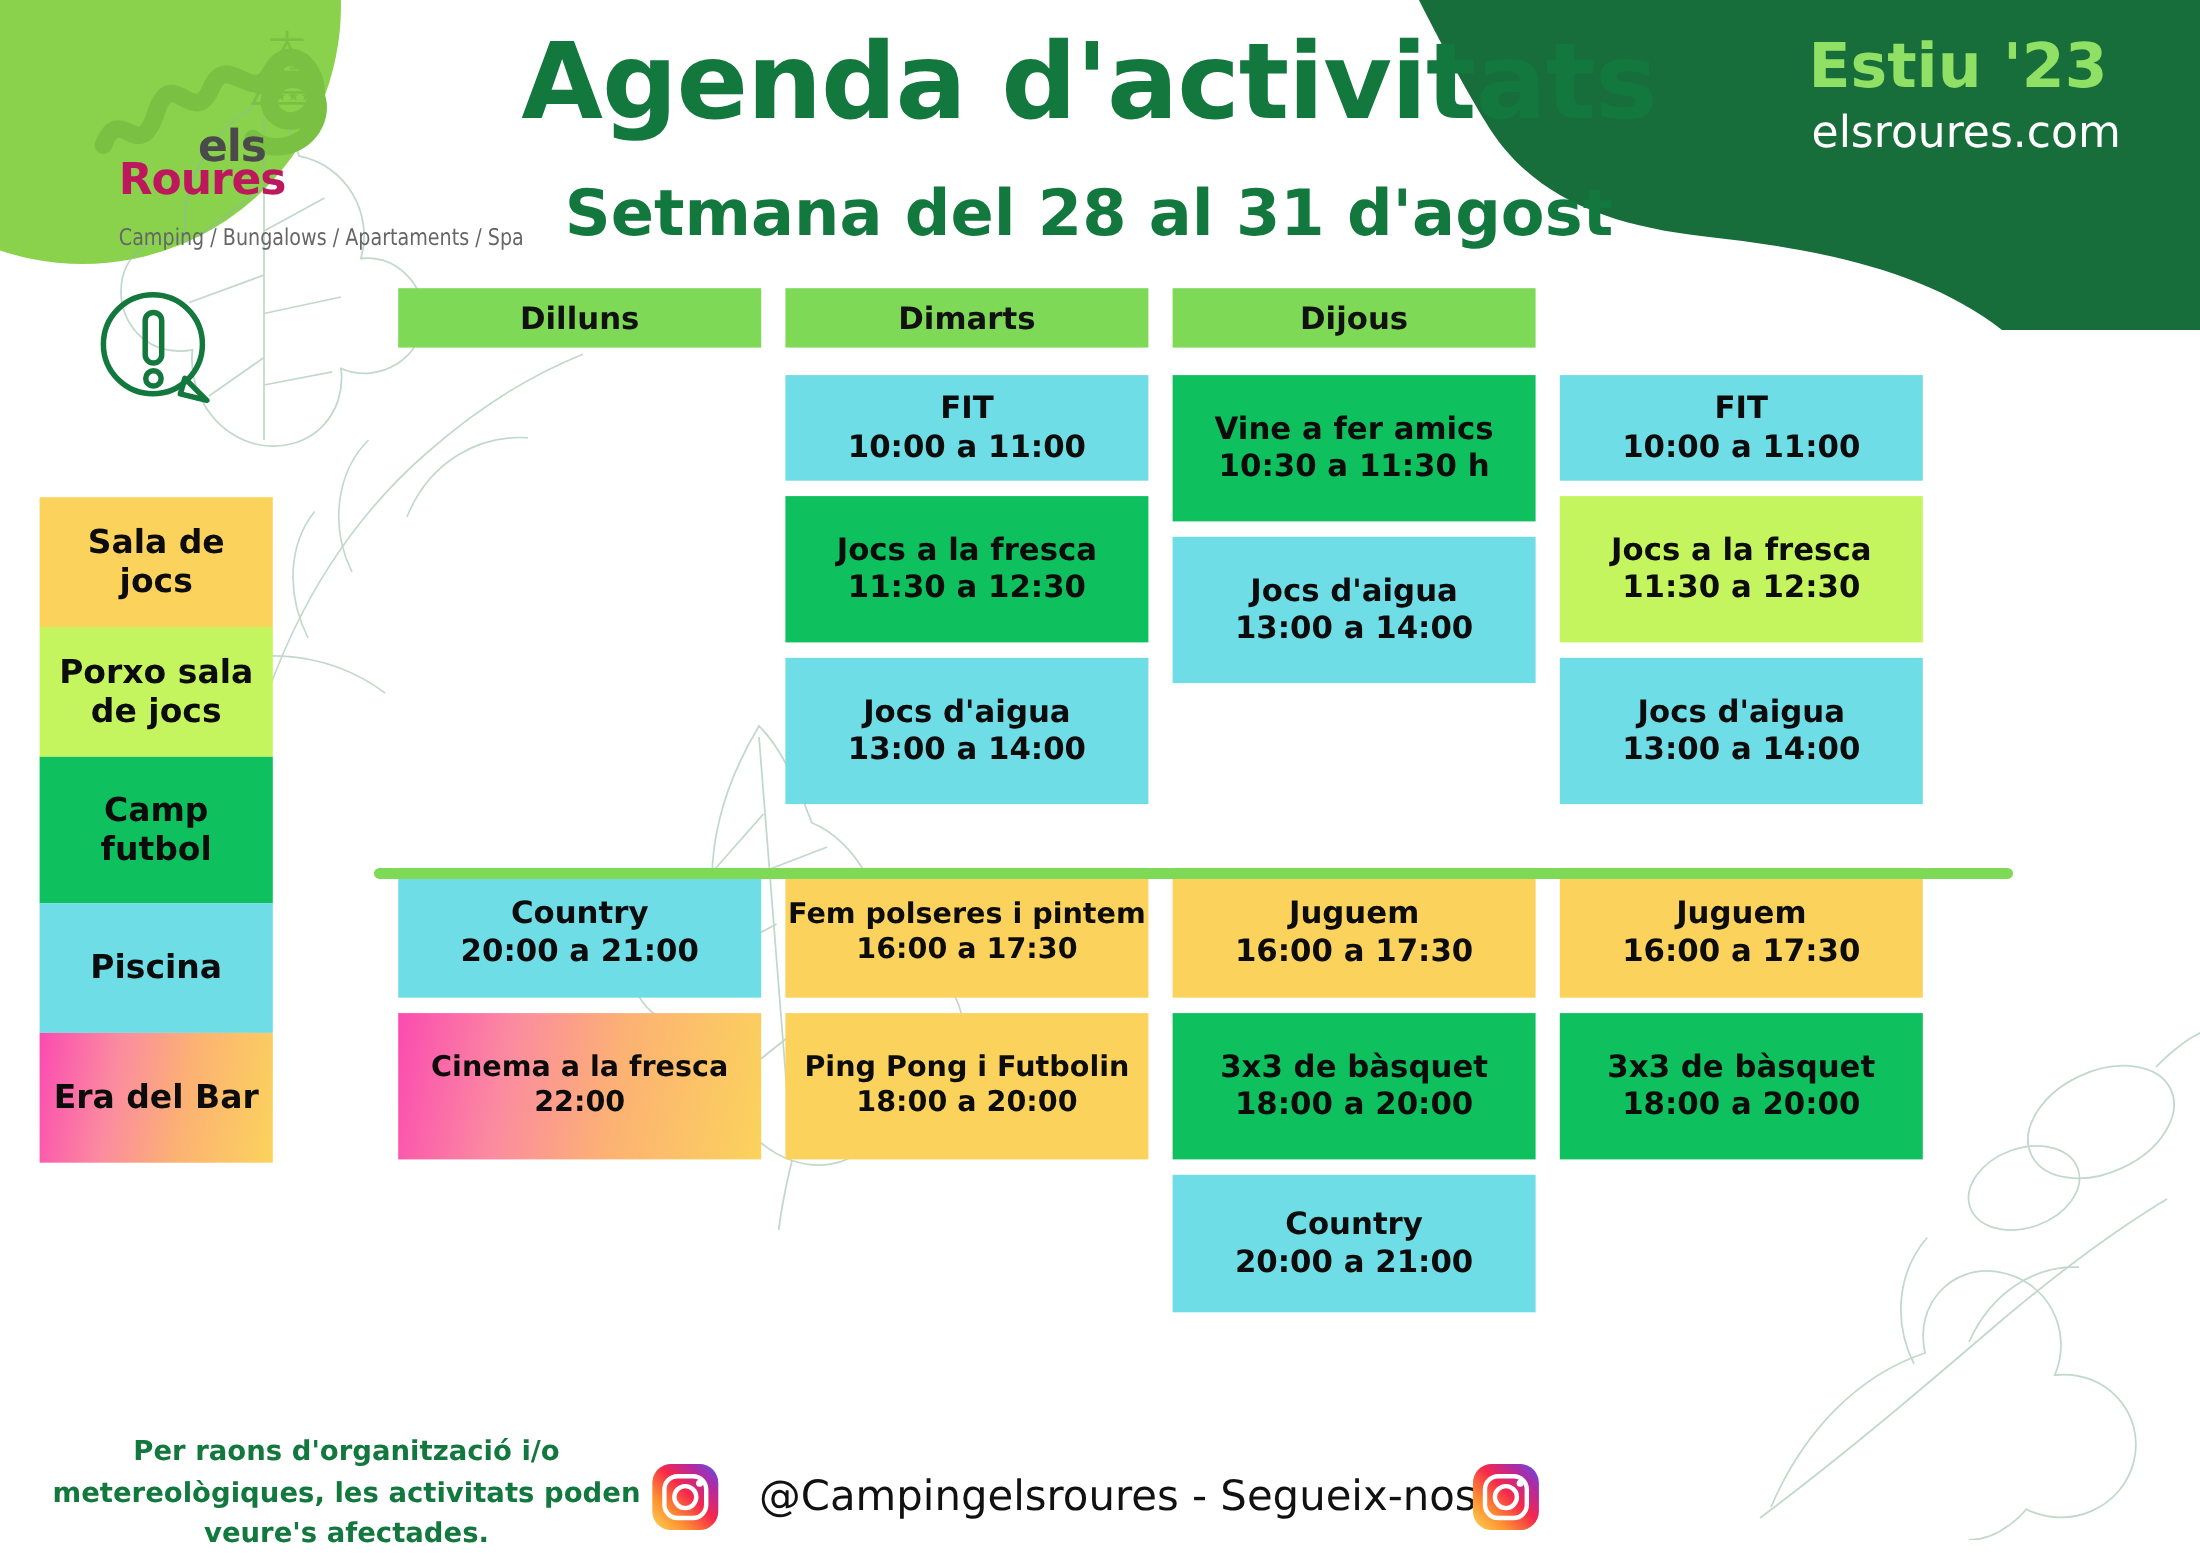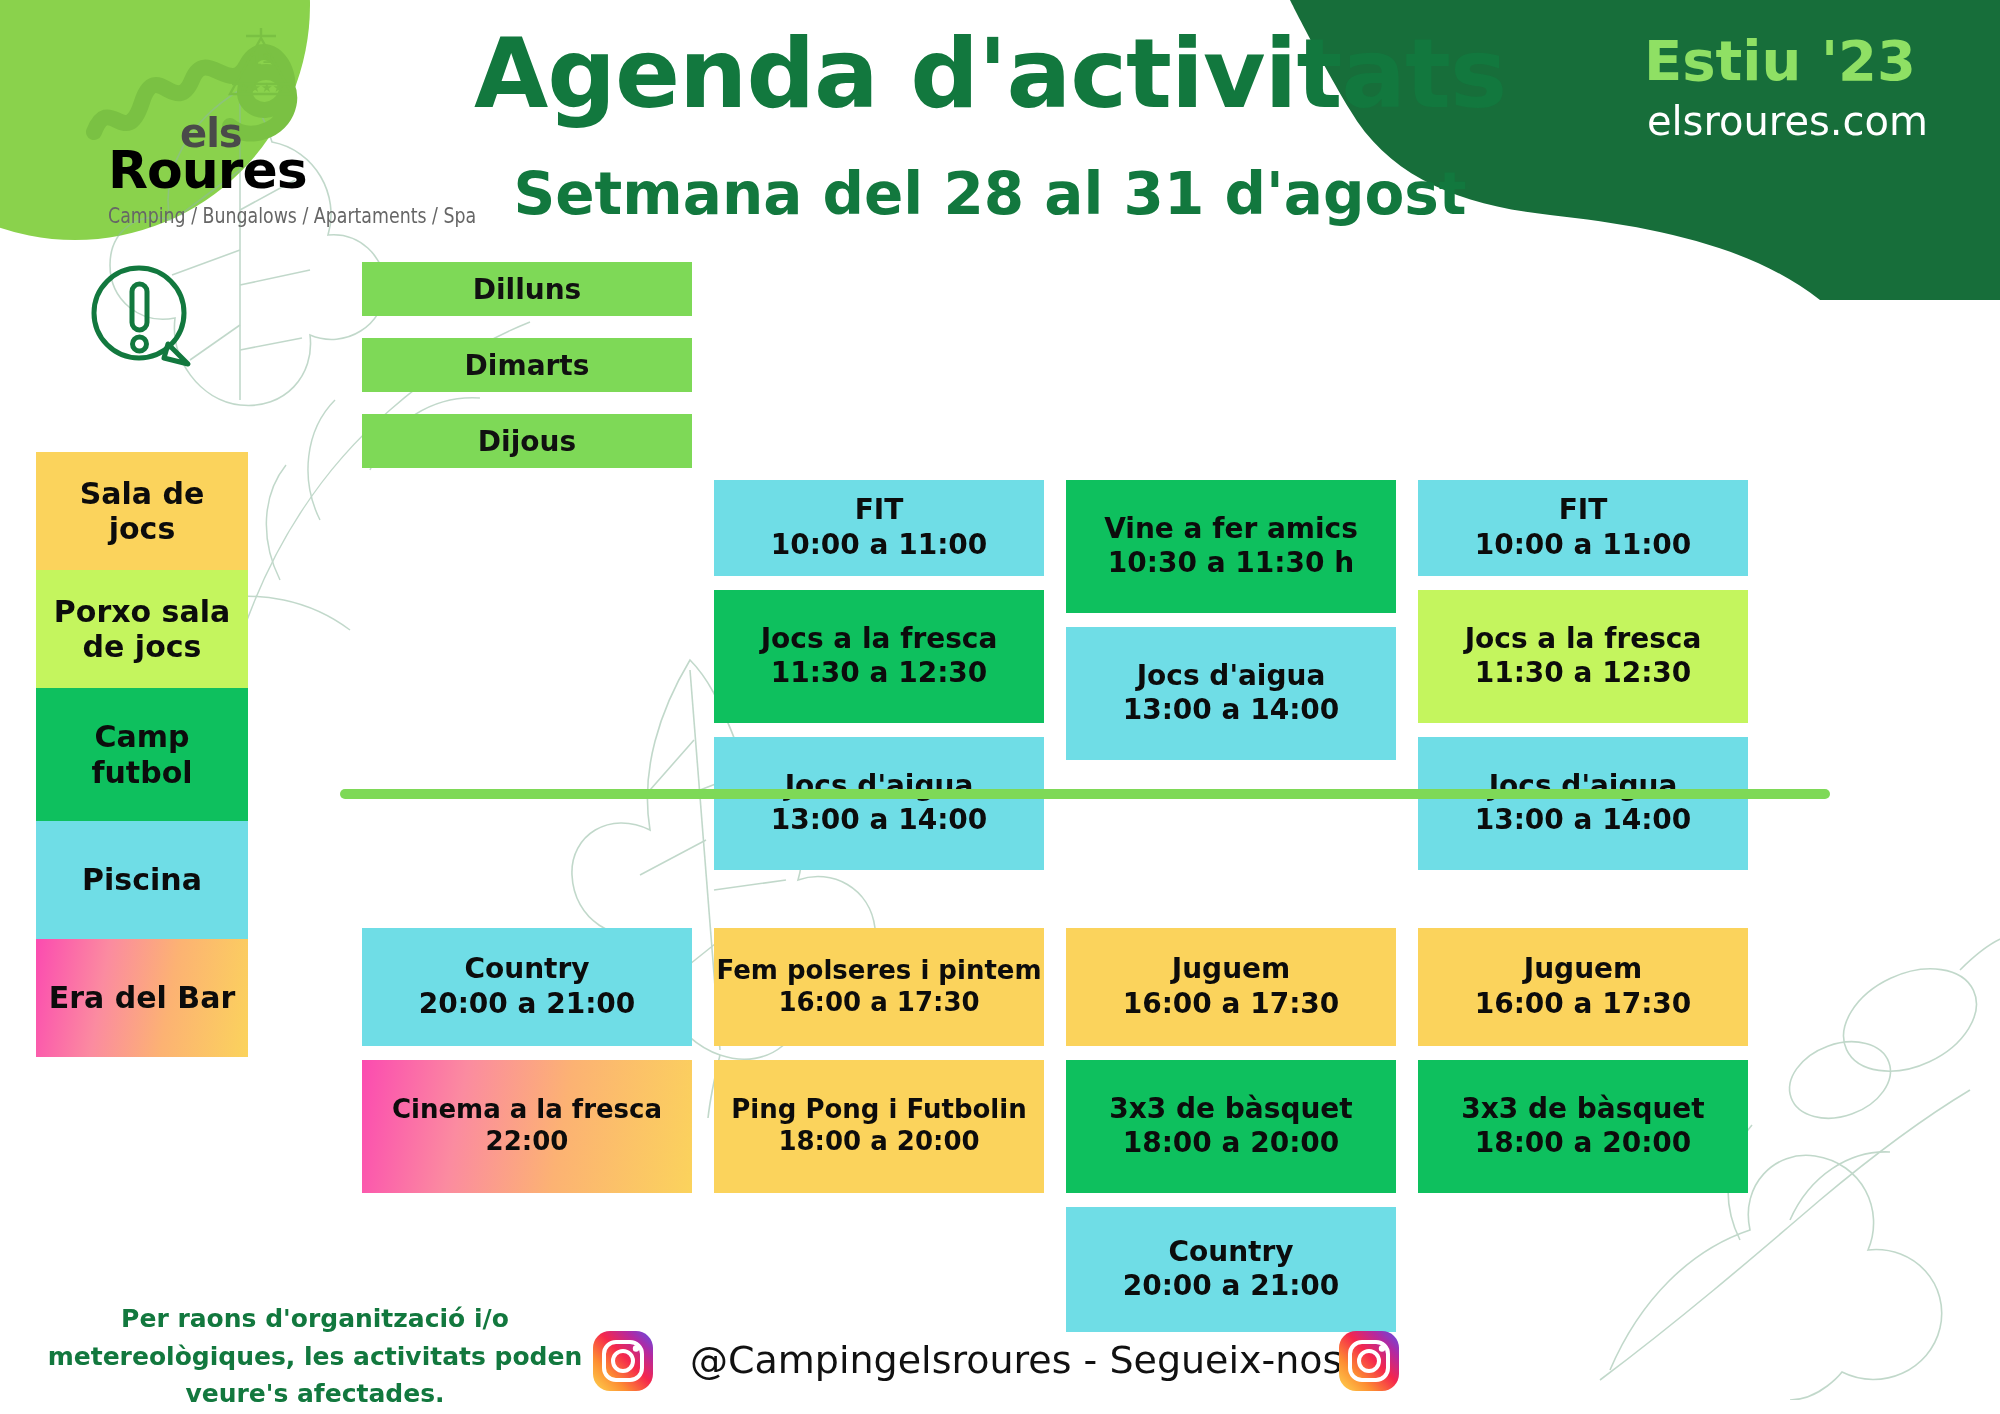--- a/index.html
+++ b/index.html
@@ -55,23 +55,23 @@
     font-size: 40px;
     font-weight: bold;
     color: #4a4a4a;
     letter-spacing: -1px;
   }
   .logo-roures {
     position: absolute;
     left: 28px;
     top: 118px;
     font-family: "DejaVu Sans", sans-serif;
-    font-size: 52px;
-    font-weight: bold;
-    color: #000000;
+    font-size: 40px;
+    font-weight: bold;
+    color: #be185d;
     letter-spacing: -1px;
   }
   .logo-sub {
     position: absolute;
     left: 28px;
     top: 182px;
     font-family: "DejaVu Sans Condensed", "DejaVu Sans", sans-serif;
     font-size: 21px;
     color: #666;
     white-space: nowrap;
@@ -166,22 +166,21 @@
   
   .grid {
     position: absolute;
     left: 362px;
     top: 262px;
     width: 1460px;
   }
   .day-row {
     display: flex;
     gap: 22px;
-    margin-bottom: 12px;
-    flex-direction: column;
+    margin-bottom: 25px;
   }
   .day-head {
     width: 330px;
     height: 54px;
     background: #7ed957;
     display: flex;
     align-items: center;
     justify-content: center;
     font-family: "DejaVu Sans", sans-serif;
     font-size: 28px;

